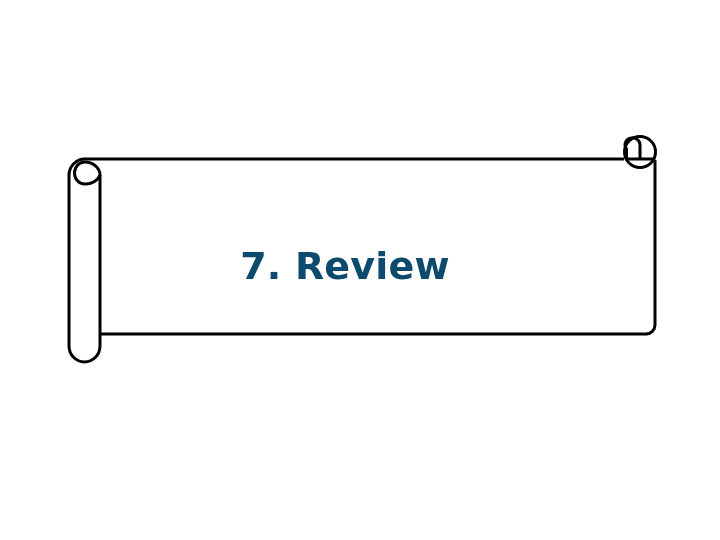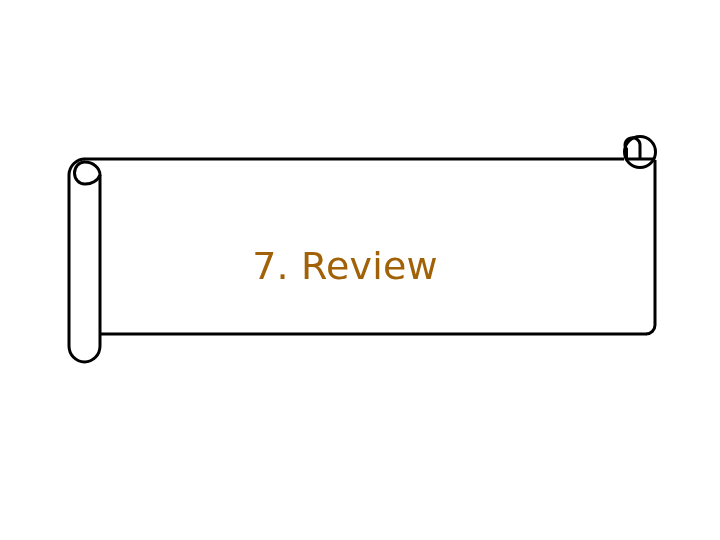--- a/index.html
+++ b/index.html
@@ -36,23 +36,23 @@
     display: flex;
     align-items: center;
     justify-content: center;
     pointer-events: none;
   }
   #banner-text .title {
     
     transform: translate(-15px, -4px);
     font-family: "DejaVu Sans", sans-serif;
     font-size: 38px;
-    font-weight: 400;
+    font-weight: 700;
     line-height: 1;
-    color: #a16207;
+    color: #0c4a6e;
     white-space: nowrap;
     letter-spacing: 0.2px;
   }
 </style>
 </head>
 <body>
 
 <div id="slide">
 
   <svg id="scroll-svg" viewBox="0 0 720 540" xmlns="http://www.w3.org/2000/svg">

